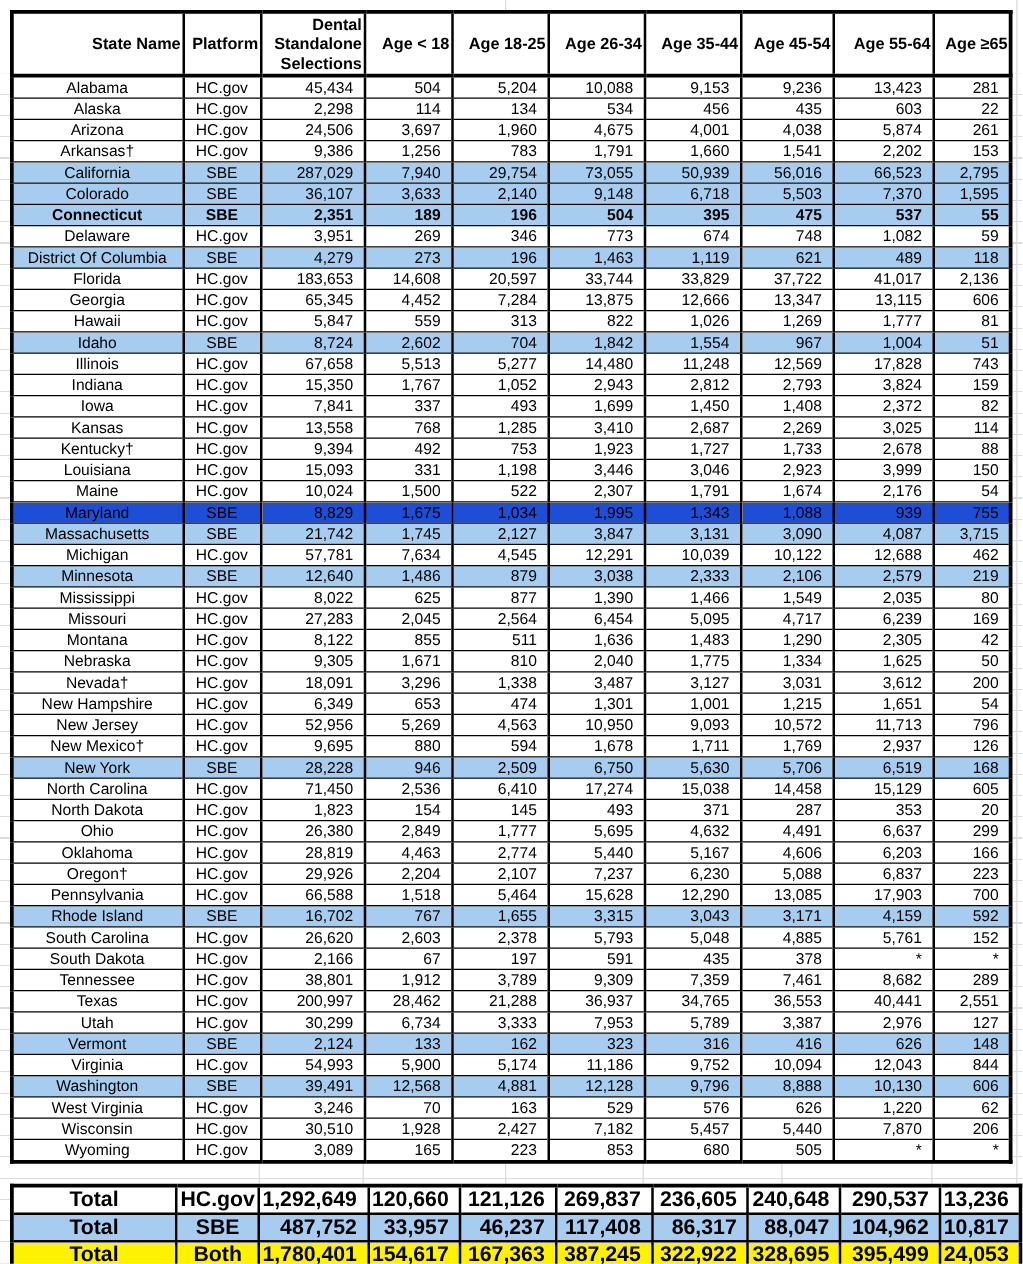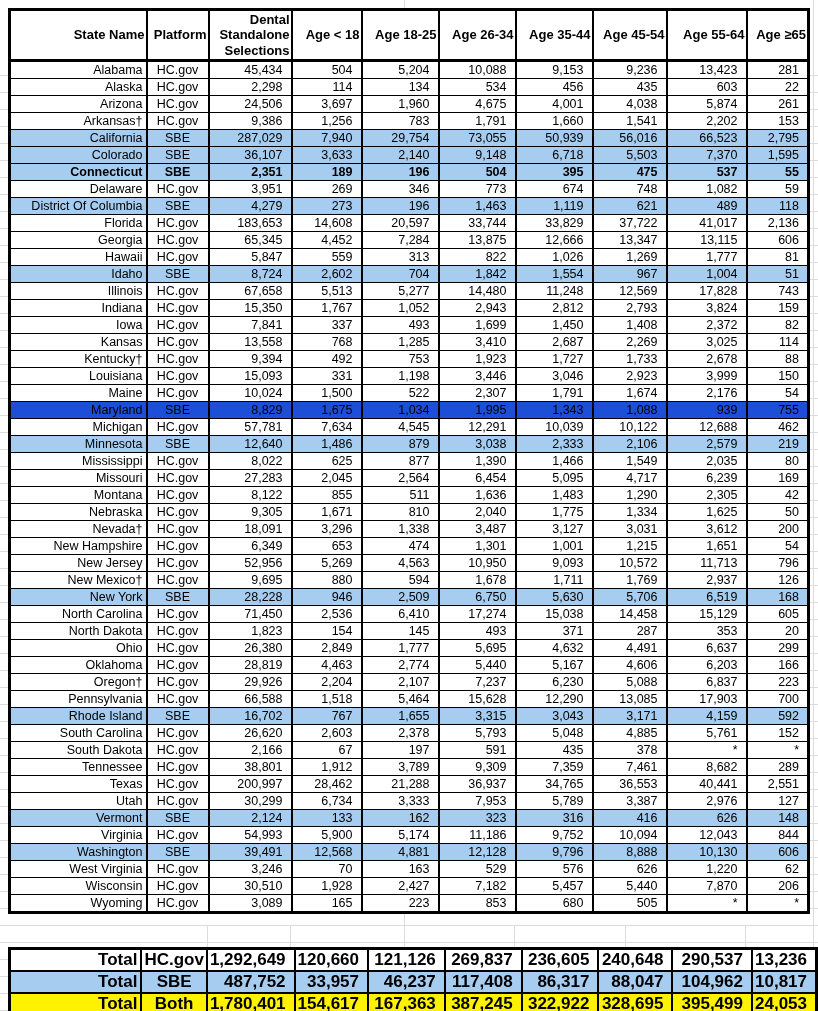--- a/index.html
+++ b/index.html
@@ -26,21 +26,21 @@
   .main-table th:first-child{border-left:3px solid #000;}
   .main-table th:last-child{border-right:3px solid #000;}
   .main-table td{
     border-left:2px solid #000;border-top:1px solid #000;
     font-size:12.5px;height:16px;padding:0 2px;vertical-align:middle;
     white-space:nowrap;overflow:hidden;
   }
   .main-table td:last-child{border-right:3px solid #000;}
   .main-table td:first-child{border-left:3px solid #000;}
   .main-table tbody tr:last-child td{border-bottom:3px solid #000;}
-  .c-state{text-align:right;padding-right:3px !important;}
+  .c-state{text-align:center;padding-right:3px !important;}
   .c-plat{text-align:center;}
   .c-num{text-align:right;padding-right:8px !important;}
 
   .totals-table{position:absolute;left:8px;top:947px;}
   .totals-table td{
     border:2px solid #000;font-weight:bold;font-size:17px;height:16px;
     padding:0 2px;vertical-align:middle;white-space:nowrap;overflow:hidden;
   }
   .totals-table td:first-child{border-left:3px solid #000;}
   .totals-table td:last-child{border-right:3px solid #000;}
@@ -332,20 +332,32 @@
         <td class="c-plat">SBE</td>
         <td class="c-num">8,829</td>
         <td class="c-num">1,675</td>
         <td class="c-num">1,034</td>
         <td class="c-num">1,995</td>
         <td class="c-num">1,343</td>
         <td class="c-num">1,088</td>
         <td class="c-num">939</td>
         <td class="c-num">755</td>
       </tr>
+      <tr style="background: rgb(166, 205, 240);">
+        <td class="c-state">Massachusetts</td>
+        <td class="c-plat">SBE</td>
+        <td class="c-num">21,742</td>
+        <td class="c-num">1,745</td>
+        <td class="c-num">2,127</td>
+        <td class="c-num">3,847</td>
+        <td class="c-num">3,131</td>
+        <td class="c-num">3,090</td>
+        <td class="c-num">4,087</td>
+        <td class="c-num">3,715</td>
+      </tr>
       <tr>
         <td class="c-state">Michigan</td>
         <td class="c-plat">HC.gov</td>
         <td class="c-num">57,781</td>
         <td class="c-num">7,634</td>
         <td class="c-num">4,545</td>
         <td class="c-num">12,291</td>
         <td class="c-num">10,039</td>
         <td class="c-num">10,122</td>
         <td class="c-num">12,688</td>

